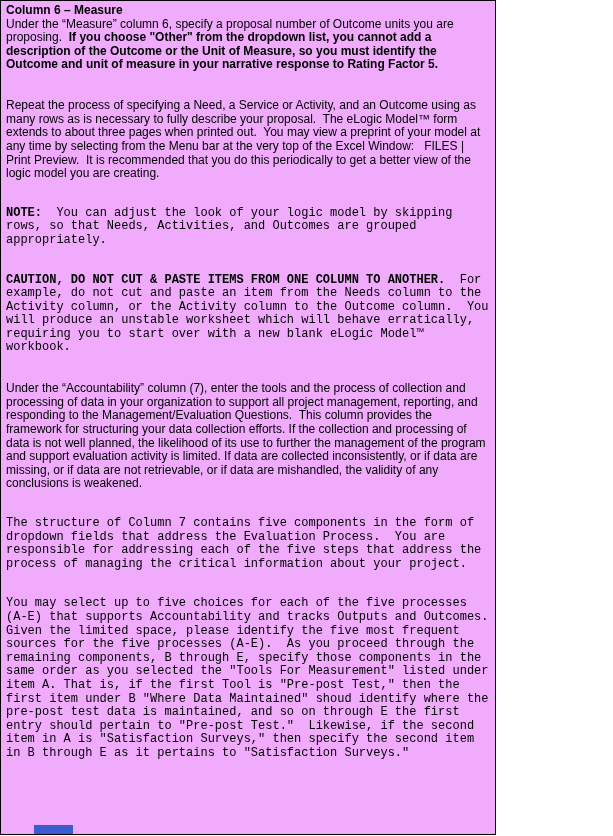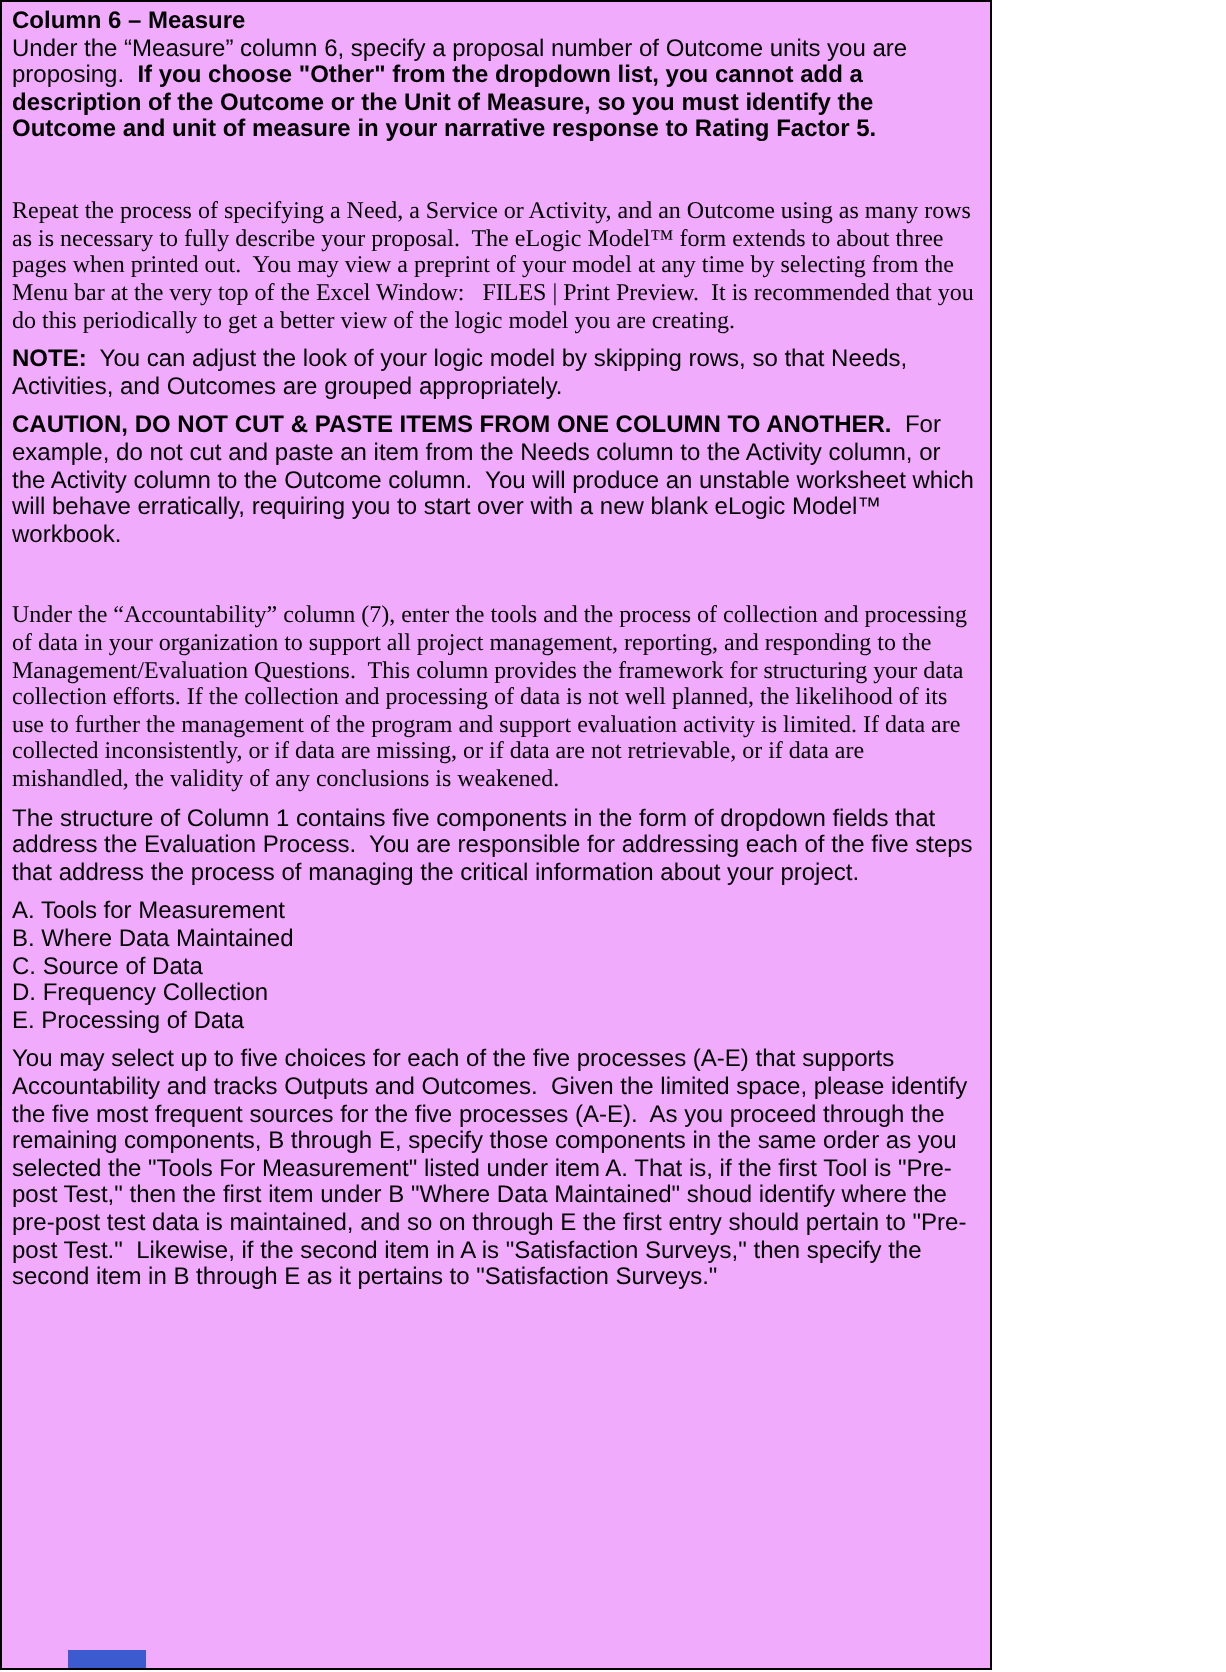--- a/index.html
+++ b/index.html
@@ -28,22 +28,22 @@
   .content {
     padding: 3px 6px 0 5px;
     font-size: 12px;
     line-height: 13.6px;
     letter-spacing: 0;
   }
   .para {
     margin: 0;
     white-space: pre-wrap;
   }
-  .gap-1 { margin-top: 6px; }
-  .gap-2 { margin-top: 27.2px; font-family: Liberation Serif, serif; }
+  .gap-1 { margin-top: 26px; font-family: Liberation Mono, monospace; }
+  .gap-2 { margin-top: 27.2px; }
   .bold { font-weight: bold; }
   .heading-line {
     font-weight: bold;
     white-space: pre-wrap;
   }
   .list-line { white-space: pre-wrap; }
   .blue-fragment {
     position: absolute;
     left: 33px;
     bottom: 0;
@@ -66,28 +66,21 @@
     <div class="para gap-2"><span>Repeat the process of specifying a Need, a Service or Activity, and an Outcome using as many rows as is necessary to fully describe your proposal.  The eLogic Model™ form extends to about three pages when printed out.  You may view a preprint of your model at any time by selecting from the Menu bar at the very top of the Excel Window:   FILES | Print Preview.  It is recommended that you do this periodically to get a better view of the logic model you are creating.</span></div>
 
     <div class="para gap-1"><span class="bold">NOTE:</span><span>  You can adjust the look of your logic model by skipping rows, so that Needs, Activities, and Outcomes are grouped appropriately.</span></div>
 
     <div class="para gap-1"><span class="bold">CAUTION, DO NOT CUT &amp; PASTE ITEMS FROM ONE COLUMN TO ANOTHER.</span><span>  For example, do not cut and paste an item from the Needs column to the Activity column, or the Activity column to the Outcome column.  You will produce an unstable worksheet which will behave erratically, requiring you to start over with a new blank eLogic Model™ workbook.</span></div>
 
     <div class="gap-2">
       <div class="para"><span>Under the “Accountability” column (7), enter the tools and the process of collection and processing of data in your organization to support all project management, reporting, and responding to the Management/Evaluation Questions.  This column provides the framework for structuring your data collection efforts. If the collection and processing of data is not well planned, the likelihood of its use to further the management of the program and support evaluation activity is limited. If data are collected inconsistently, or if data are missing, or if data are not retrievable, or if data are mishandled, the validity of any conclusions is weakened.</span></div>
     </div>
 
-    <div class="para gap-1"><span>The structure of Column 1 contains five components in the form of dropdown fields that address the Evaluation Process.  You are responsible for addressing each of the five steps that address the process of managing the critical information about your project.</span></div>
+    <div class="para gap-1"><span>The structure of Column 7 contains five components in the form of dropdown fields that address the Evaluation Process.  You are responsible for addressing each of the five steps that address the process of managing the critical information about your project.</span></div>
 
-    <div class="gap-1">
-      <div class="list-line">A. Tools for Measurement</div>
-      <div class="list-line">B. Where Data Maintained</div>
-      <div class="list-line">C. Source of Data</div>
-      <div class="list-line">D. Frequency Collection</div>
-      <div class="list-line">E. Processing of Data</div>
-    </div>
 
     <div class="para gap-1"><span>You may select up to five choices for each of the five processes (A-E) that supports Accountability and tracks Outputs and Outcomes.  Given the limited space, please identify the five most frequent sources for the five processes (A-E).  As you proceed through the remaining components, B through E, specify those components in the same order as you selected the "Tools For Measurement" listed under item A. That is, if the first Tool is "Pre-post Test," then the first item under B "Where Data Maintained" shoud identify where the pre-post test data is maintained, and so on through E the first entry should pertain to "Pre-post Test."  Likewise, if the second item in A is "Satisfaction Surveys," then specify the second item in B through E as it pertains to "Satisfaction Surveys."</span></div>
 
   </div>
 
   <div class="blue-fragment"></div>
 </div>
 
 </body></html>

